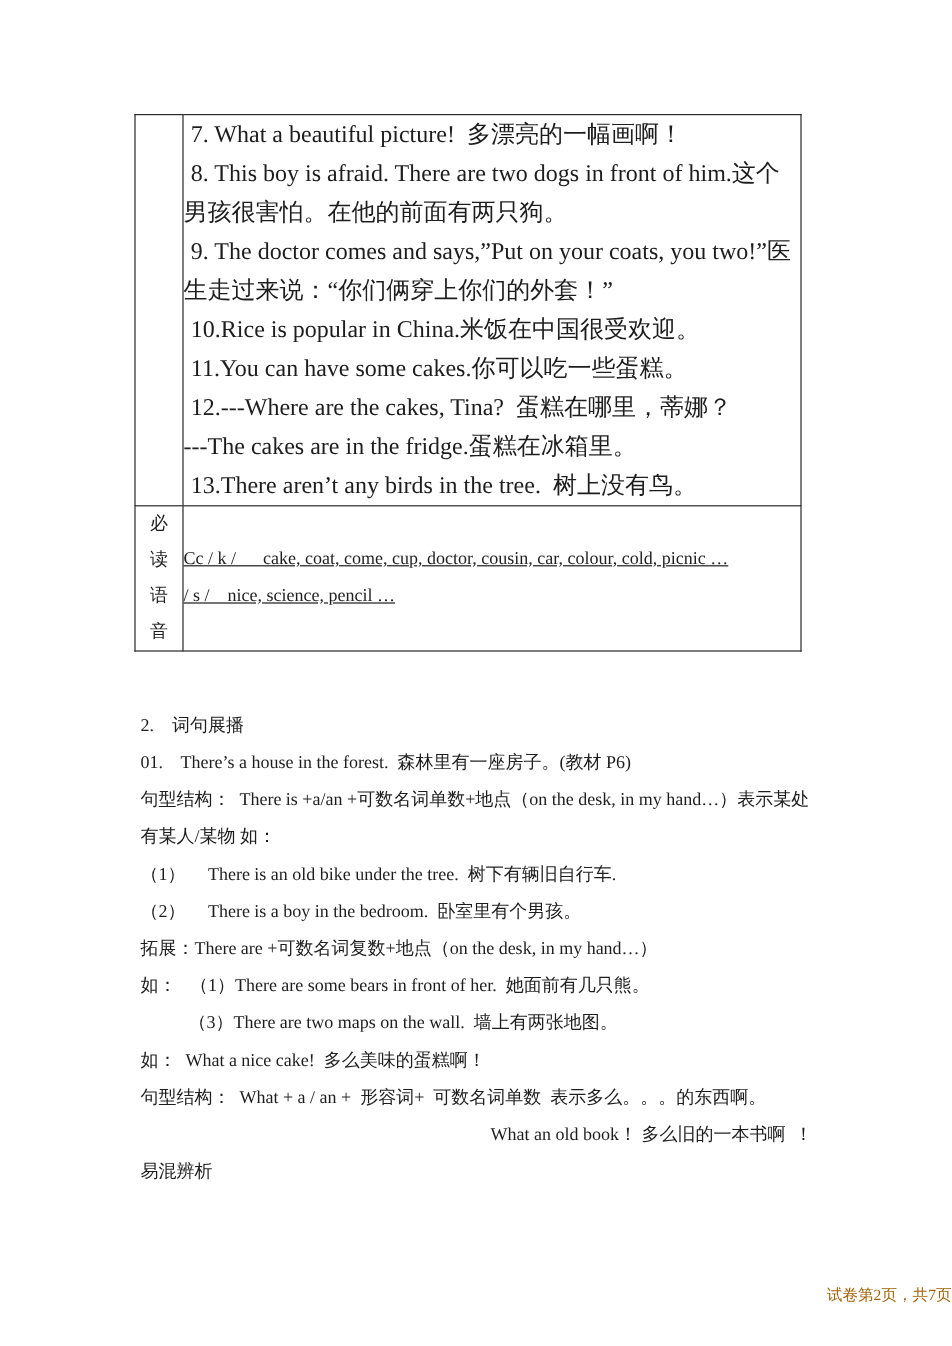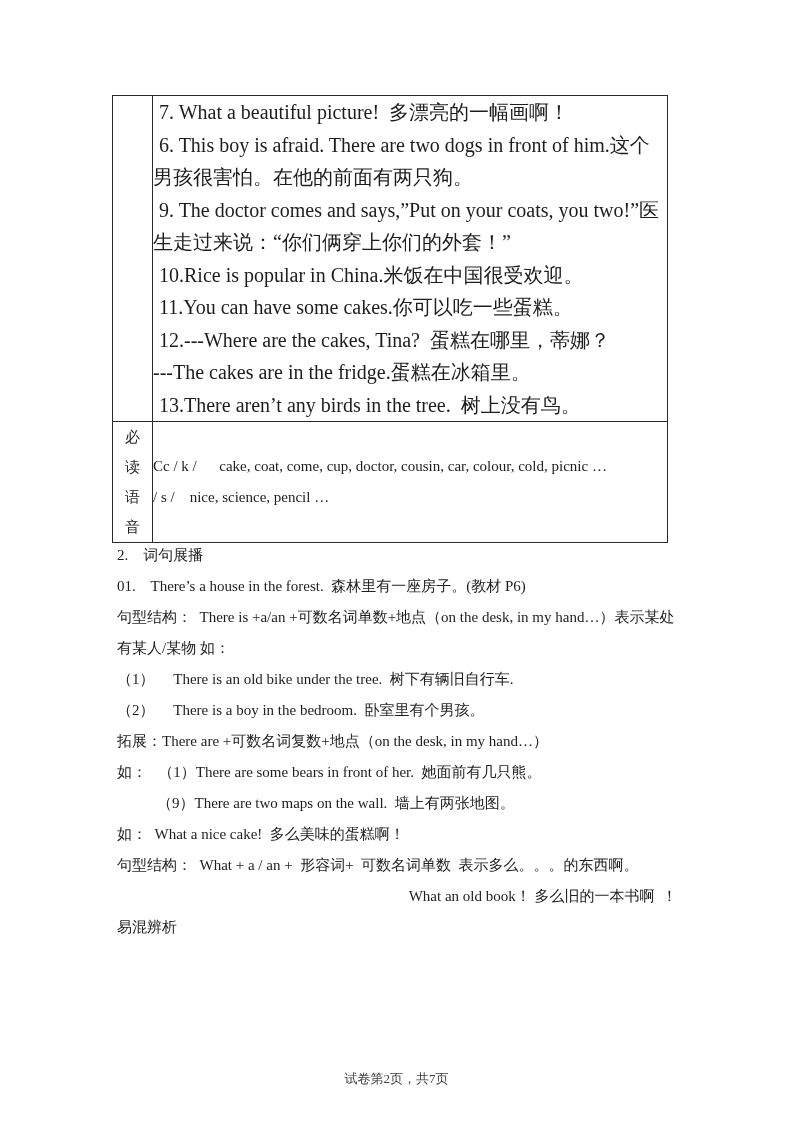--- a/index.html
+++ b/index.html
@@ -53,61 +53,62 @@
   }
   .cell-phonics {
     vertical-align: middle;
     padding: 0 6px 0 5px;
   }
   .phonics-line {
     margin: 0;
     font-size: 15px;
     line-height: 31px;
     white-space: pre-wrap;
+    text-decoration: underline;
   }
   
   .section {
     position: absolute;
     left: 117px;
-    top: 540px;
+    top: 590px;
     width: 560px;
   }
   .para {
     margin: 0;
     font-size: 15px;
     line-height: 31px;
     white-space: pre-wrap;
     word-break: break-word;
   }
   .para.ind-40 { padding-left: 40px; }
   .para.ind-24 { padding-left: 24px; text-align: right; }
   
   .footer {
     position: absolute;
     left: 0;
     top: 1070px;
     width: 100%;
-    text-align: center;
+    text-align: right;
     font-size: 13px;
-    color: #404040;
+    color: #a16207;
     white-space: pre-wrap;
   }
 </style>
 </head>
 <body>
 
 <div class="page">
 
   <table class="doc-table">
     <tbody>
         <tr>
       <td class="col-label cell-label-v"></td>
       <td class="cell-sentences">
         <p class="t-line">7. What a beautiful picture!  多漂亮的一幅画啊！</p>
-        <p class="t-line">6. This boy is afraid. There are two dogs in front of him.这个男孩很害怕。在他的前面有两只狗。</p>
+        <p class="t-line">8. This boy is afraid. There are two dogs in front of him.这个男孩很害怕。在他的前面有两只狗。</p>
         <p class="t-line">9. The doctor comes and says,”Put on your coats, you two!”医生走过来说：“你们俩穿上你们的外套！”</p>
         <p class="t-line">10.Rice is popular in China.米饭在中国很受欢迎。</p>
         <p class="t-line">11.You can have some cakes.你可以吃一些蛋糕。</p>
         <p class="t-line">12.---Where are the cakes, Tina?  蛋糕在哪里，蒂娜？</p>
         <p class="t-line flush">---The cakes are in the fridge.蛋糕在冰箱里。</p>
         <p class="t-line">13.There aren’t any birds in the tree.  树上没有鸟。</p>
       </td>
     </tr>
     <tr>
       <td class="col-label cell-label-v">
@@ -125,21 +126,21 @@
     </table>
 
   <div class="section">
     <p class="para">2.    词句展播</p>
     <p class="para">01.    There’s a house in the forest.  森林里有一座房子。(教材 P6)</p>
     <p class="para">句型结构：  There is +a/an +可数名词单数+地点（on the desk, in my hand…）表示某处有某人/某物 如：</p>
     <p class="para">（1）     There is an old bike under the tree.  树下有辆旧自行车.</p>
     <p class="para">（2）     There is a boy in the bedroom.  卧室里有个男孩。</p>
     <p class="para">拓展：There are +可数名词复数+地点（on the desk, in my hand…）</p>
     <p class="para">如：   （1）There are some bears in front of her.  她面前有几只熊。</p>
-    <p class="para ind-40">（9）There are two maps on the wall.  墙上有两张地图。</p>
+    <p class="para ind-40">（3）There are two maps on the wall.  墙上有两张地图。</p>
     <p class="para">如：  What a nice cake!  多么美味的蛋糕啊！</p>
     <p class="para">句型结构：  What + a / an +  形容词+  可数名词单数  表示多么。。。的东西啊。</p>
     <p class="para ind-24">What an old book！ 多么旧的一本书啊  ！</p>
     <p class="para">易混辨析</p>
   </div>
 
   <div class="footer">试卷第2页，共7页</div>
 
 </div>
 

